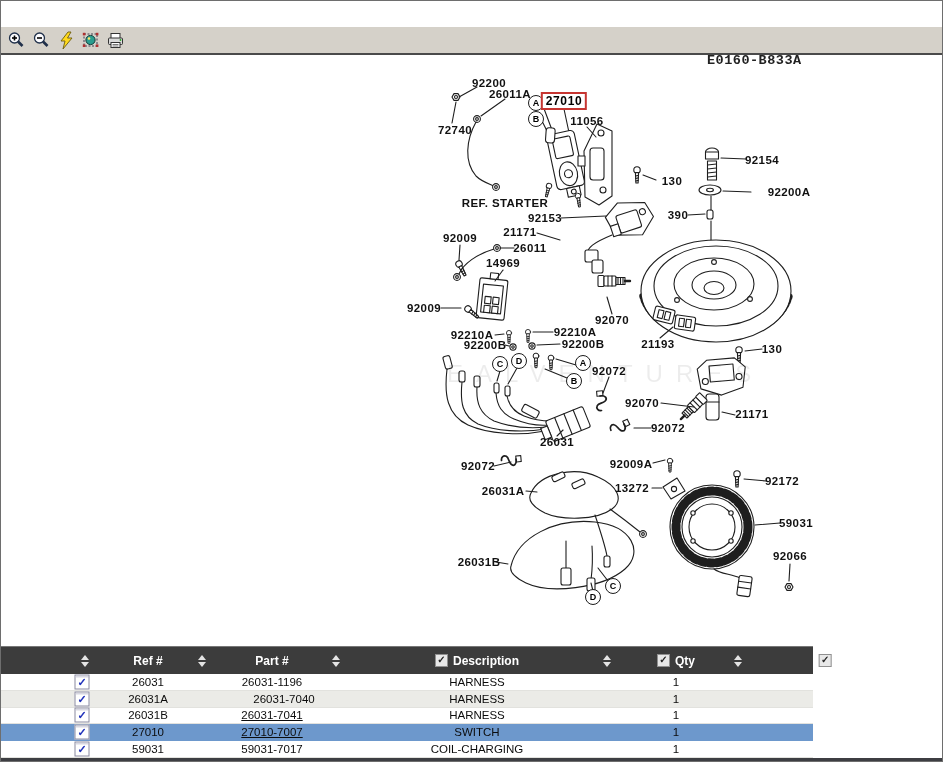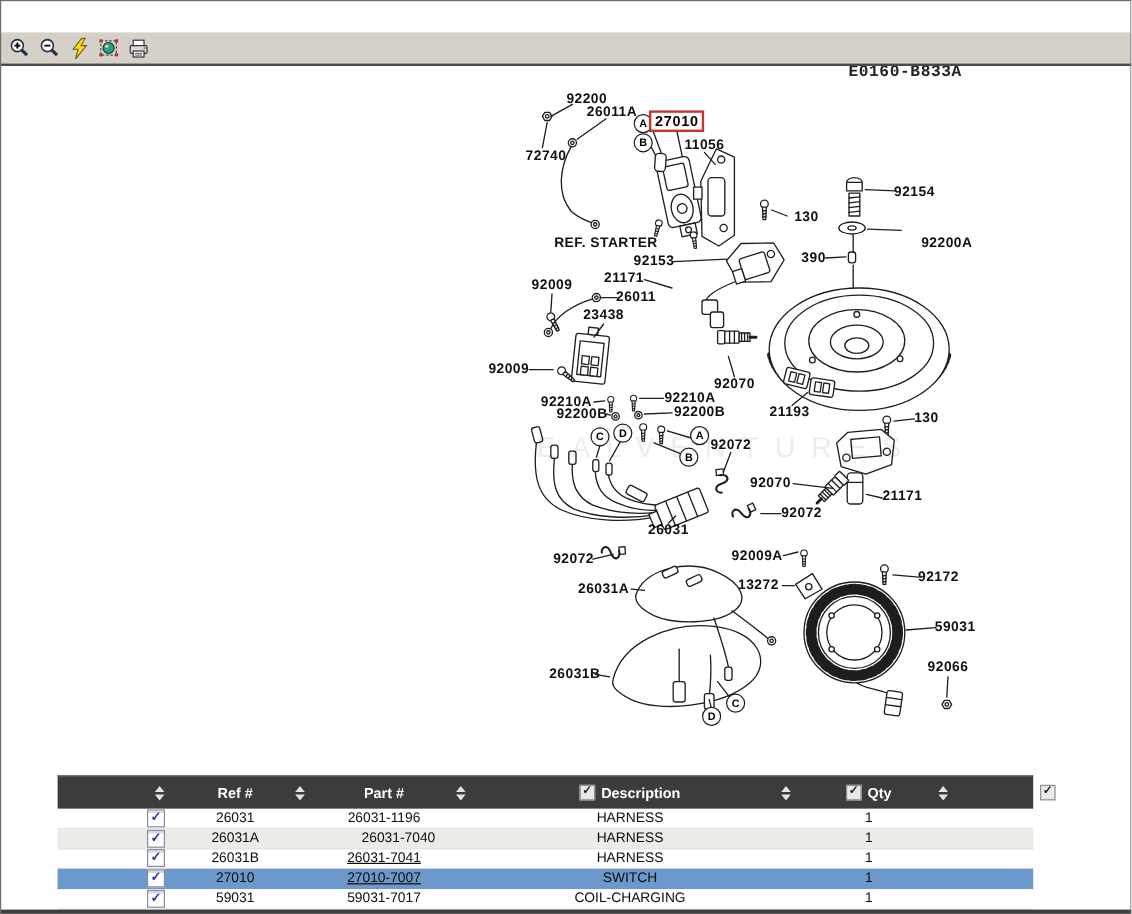--- a/index.html
+++ b/index.html
@@ -25,21 +25,21 @@
   .callout{position:absolute;transform:translate(-50%,-50%);width:14px;height:14px;border:1.4px solid #1c1c1c;
        border-radius:50%;background:#fff;font-weight:bold;font-size:9px;line-height:14px;text-align:center;z-index:3;}
   .hl{position:absolute;transform:translate(-50%,-50%);border:2.5px solid #c63531;background:#fff;
       padding:0 3px;font-weight:bold;font-size:12px;letter-spacing:.6px;z-index:4;cursor:pointer;}
   .dcode{position:absolute;left:707px;top:53px;font-family:"Liberation Mono", monospace;font-weight:bold;
          font-size:13.5px;letter-spacing:.5px;color:#222;z-index:3;}
   .wmark{position:absolute;left:447px;top:360px;font-size:24px;font-weight:normal;letter-spacing:13px;
          color:#000;opacity:.07;z-index:2;white-space:nowrap;}
 
   
-  .ptable{position:absolute;left:0;top:646px;width:813px;z-index:20;background:#fff;padding-left:48px;}
+  .ptable{position:absolute;left:0;top:646px;width:813px;z-index:20;background:#fff;}
   .thead{position:relative;height:28px;background:#3c3c3c;border-top:1px solid #777;box-sizing:border-box;}
   .hcell{position:absolute;top:50%;transform:translate(-50%,-50%);display:flex;align-items:center;gap:5px;
          color:#fff;font-weight:bold;font-size:12px;white-space:nowrap;cursor:pointer;}
   .sorticon{position:absolute;top:50%;transform:translate(-50%,-50%);cursor:pointer;}
   .tu{width:0;height:0;border-left:4px solid transparent;border-right:4px solid transparent;
       border-bottom:5px solid #e4e4e4;display:block;margin-bottom:2px;}
   .td{width:0;height:0;border-left:4px solid transparent;border-right:4px solid transparent;
       border-top:5px solid #e4e4e4;display:block;}
   .cb{display:inline-block;width:11px;height:11px;background:#e8e8e8;border:1px solid #909090;
       font-size:10px;line-height:10px;text-align:center;color:#222;font-weight:bold;cursor:pointer;}
@@ -307,26 +307,26 @@
     <div>
         <span class="lbl" style="left: 489px; top: 83px;">92200</span>
         <span class="lbl" style="left: 510px; top: 94px;">26011A</span>
         <span class="lbl" style="left: 455px; top: 130px;">72740</span>
         <span class="lbl" style="left: 587px; top: 121px;">11056</span>
         <span class="lbl" style="left: 505px; top: 203px;">REF. STARTER</span>
         <span class="lbl" style="left: 545px; top: 218px;">92153</span>
         <span class="lbl" style="left: 520px; top: 232px;">21171</span>
         <span class="lbl" style="left: 460px; top: 238px;">92009</span>
         <span class="lbl" style="left: 530px; top: 248px;">26011</span>
-        <span class="lbl" style="left: 503px; top: 263px;">23438</span>
+        <span class="lbl" style="left: 503px; top: 263px;">14969</span>
         <span class="lbl" style="left: 424px; top: 308px;">92009</span>
         <span class="lbl" style="left: 612px; top: 320px;">92070</span>
         <span class="lbl" style="left: 762px; top: 160px;">92154</span>
         <span class="lbl" style="left: 672px; top: 181px;">130</span>
-        <span class="lbl" style="left: 771px; top: 203px; padding-left: 36px;">92200A</span>
+        <span class="lbl" style="left: 771px; top: 192px; padding-left: 36px;">92200A</span>
         <span class="lbl" style="left: 678px; top: 215px;">390</span>
         <span class="lbl" style="left: 658px; top: 344px;">21193</span>
         <span class="lbl" style="left: 772px; top: 349px;">130</span>
         <span class="lbl" style="left: 472px; top: 335px;">92210A</span>
         <span class="lbl" style="left: 575px; top: 332px;">92210A</span>
         <span class="lbl" style="left: 485px; top: 345px;">92200B</span>
         <span class="lbl" style="left: 583px; top: 344px;">92200B</span>
         <span class="lbl" style="left: 609px; top: 371px;">92072</span>
         <span class="lbl" style="left: 642px; top: 403px;">92070</span>
         <span class="lbl" style="left: 668px; top: 428px;">92072</span>

